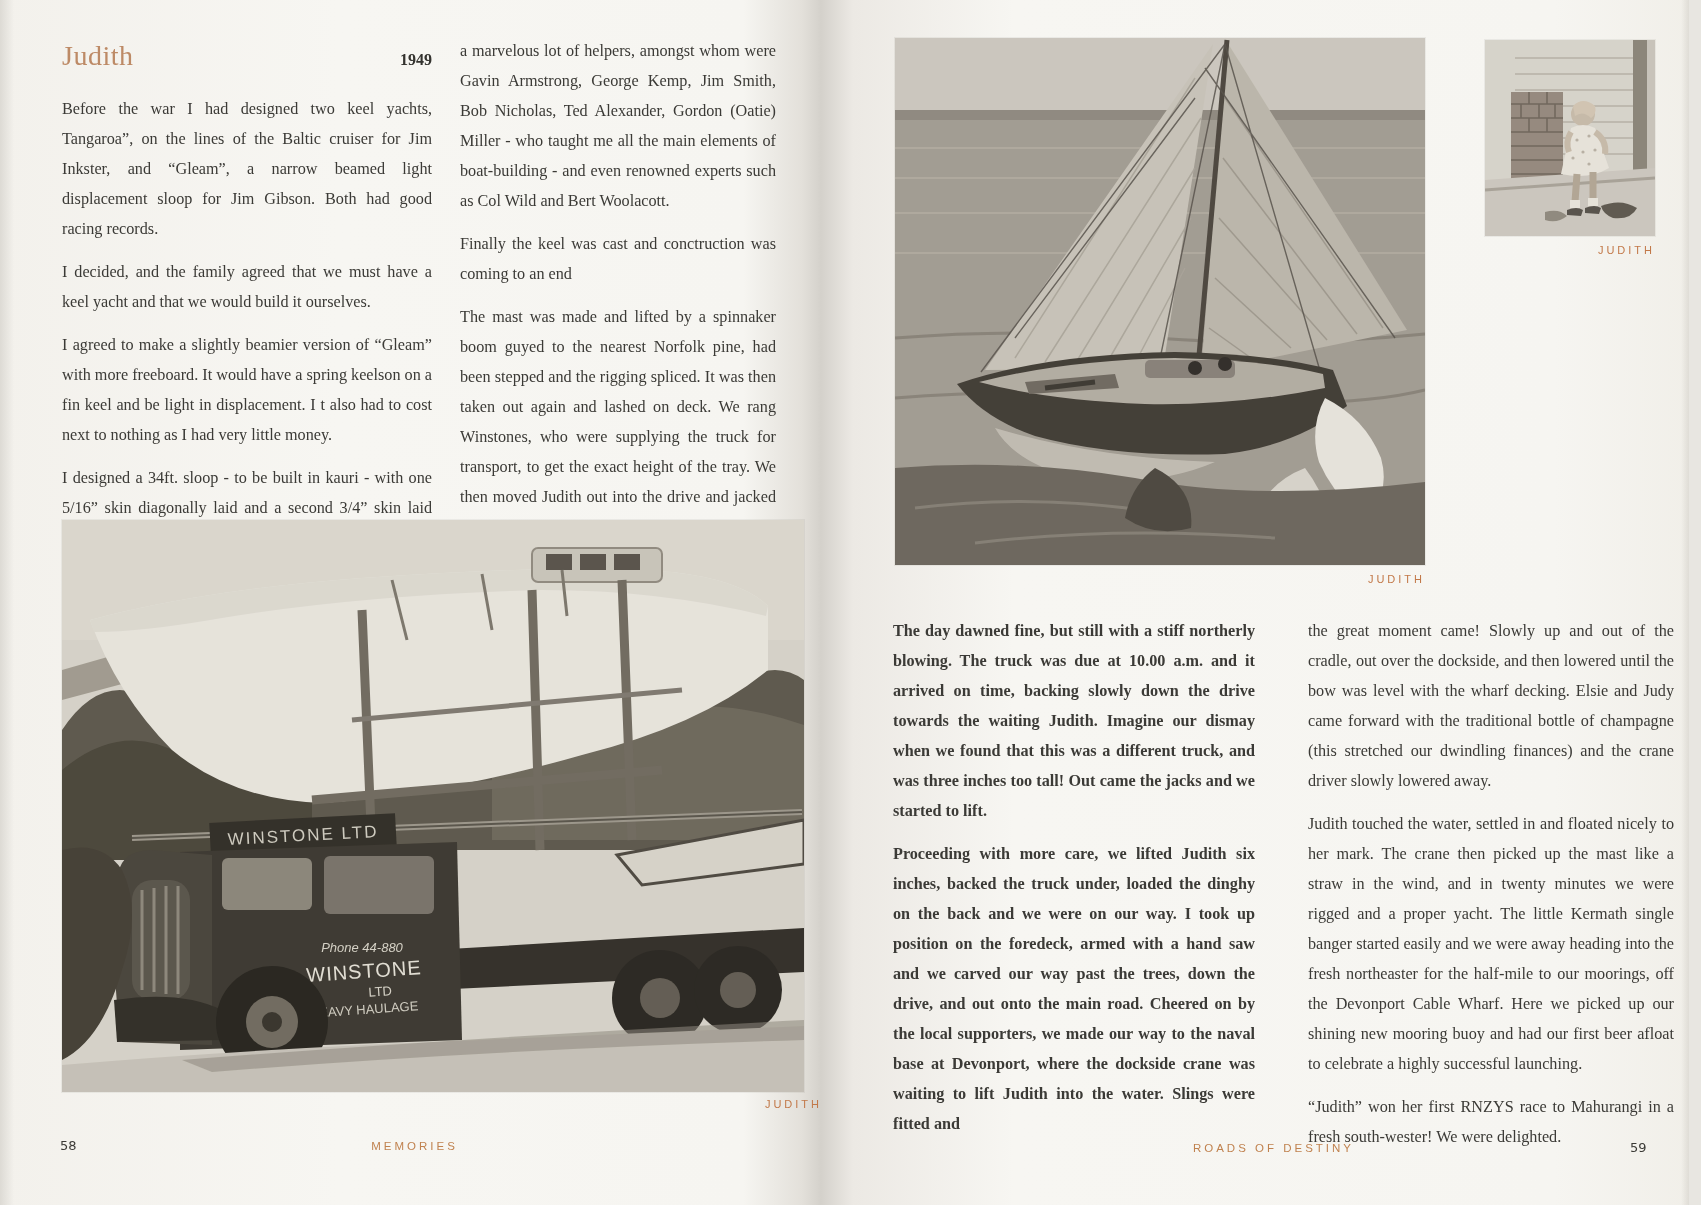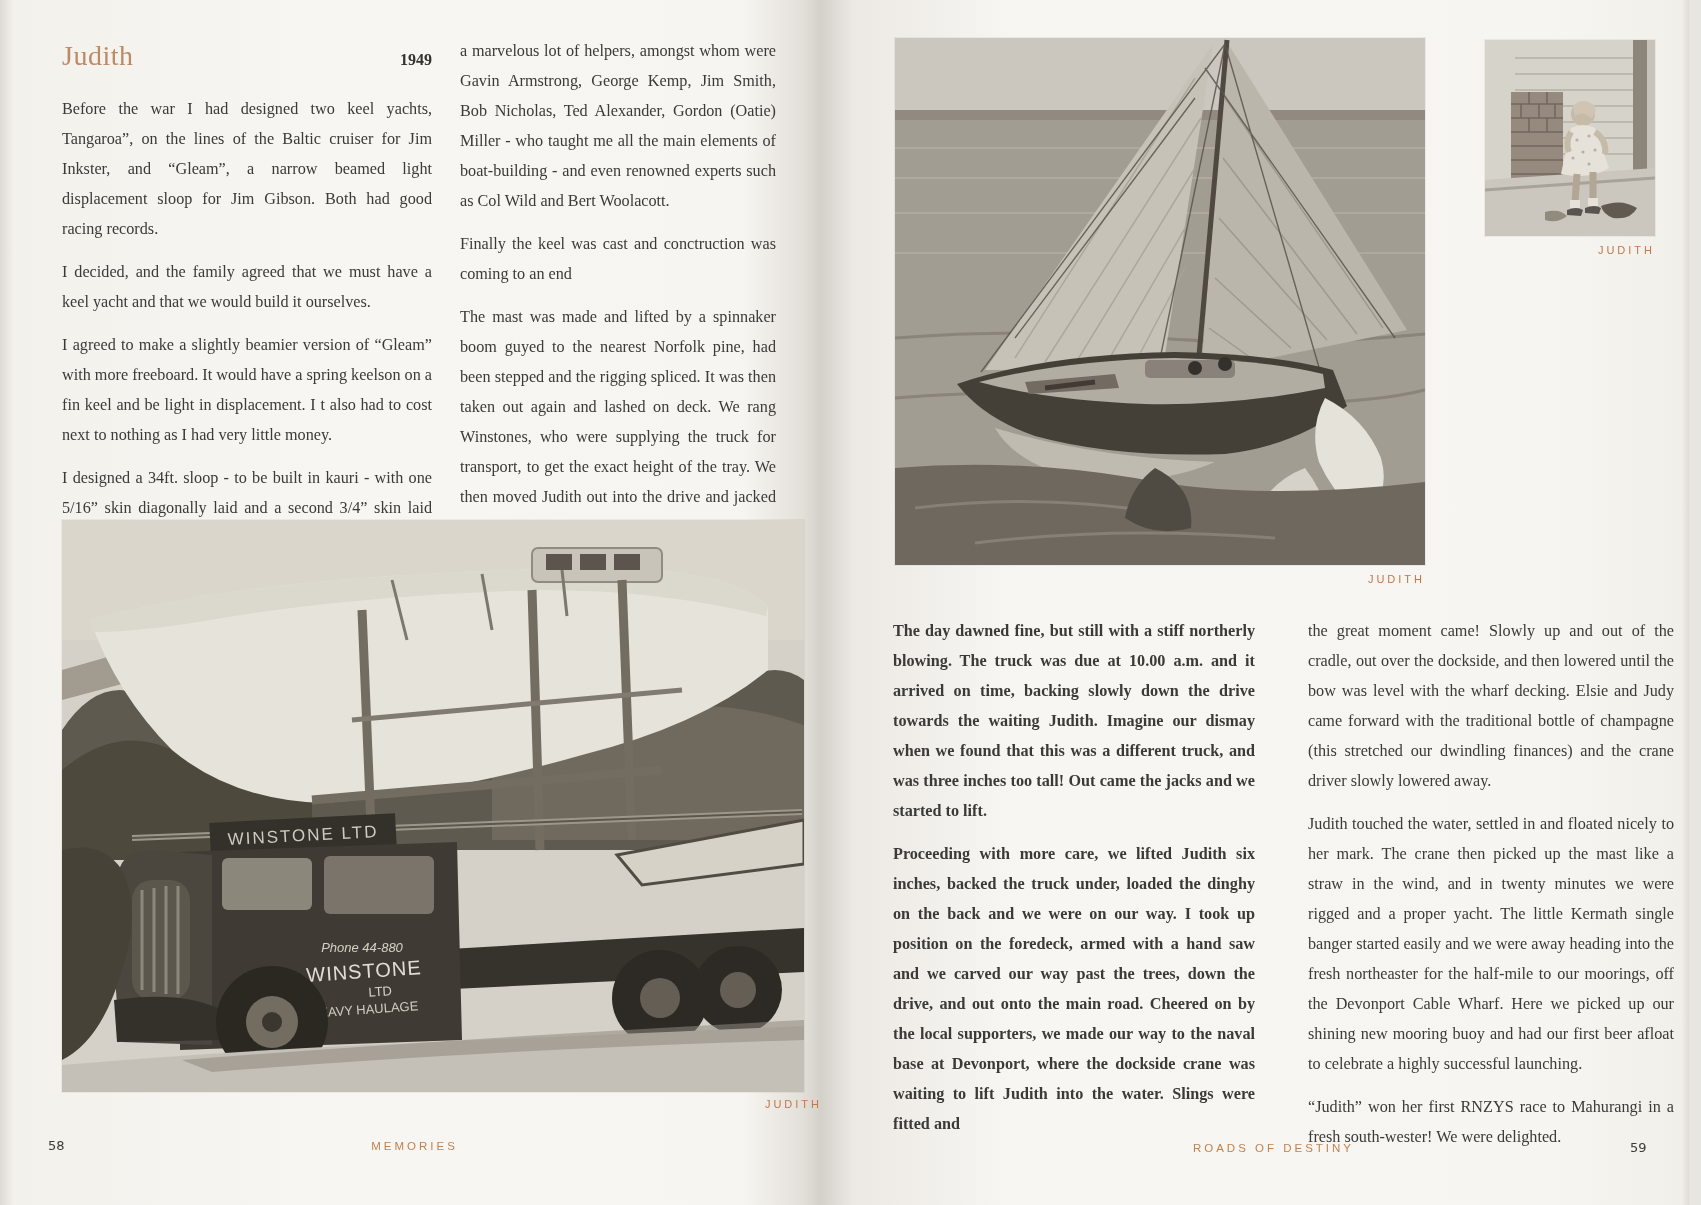--- a/index.html
+++ b/index.html
@@ -114,21 +114,21 @@
 
       <path d="M0,330 Q40,320 60,350 Q80,390 60,450 Q40,520 0,540 Z" fill="#403c34"></path>
 
       <path d="M0,545 Q200,528 420,520 Q600,512 742,506 L742,572 L0,572 Z" fill="#c6c2ba"></path>
       <path d="M120,540 Q400,518 742,500 L742,520 Q420,530 150,552 Z" fill="#8c877d" opacity=".55"></path>
       <rect x="0" y="0" width="742" height="572" fill="#b5a488" opacity=".06"></rect>
     </svg>
   </div>
   <div class="abs caption" style="left:62px;top:1098px;width:760px;">JUDITH</div>
 
-  <div class="abs page-num" style="left:48px;top:1138px;text-align:center;">58</div>
+  <div class="abs page-num" style="left:60px;top:1138px;text-align:center;">58</div>
   <div class="abs footer-label" style="left:62px;top:1140px;width:705px;">MEMORIES</div>
 
   <div class="abs photo" style="left:895px;top:38px;width:530px;height:527px;">
     <svg width="530" height="527" viewBox="0 0 530 527">
       <rect width="530" height="527" fill="#a29d94"></rect>
       <rect x="0" y="0" width="530" height="78" fill="#cdc9c1"></rect>
       <rect x="0" y="72" width="530" height="10" fill="#8f8a81"></rect>
 
       <g stroke="#b7b2a8" stroke-width="2" opacity=".6">
         <path d="M0,110 H530 M0,140 H530 M0,175 H530 M0,215 H530" fill="none"></path>

